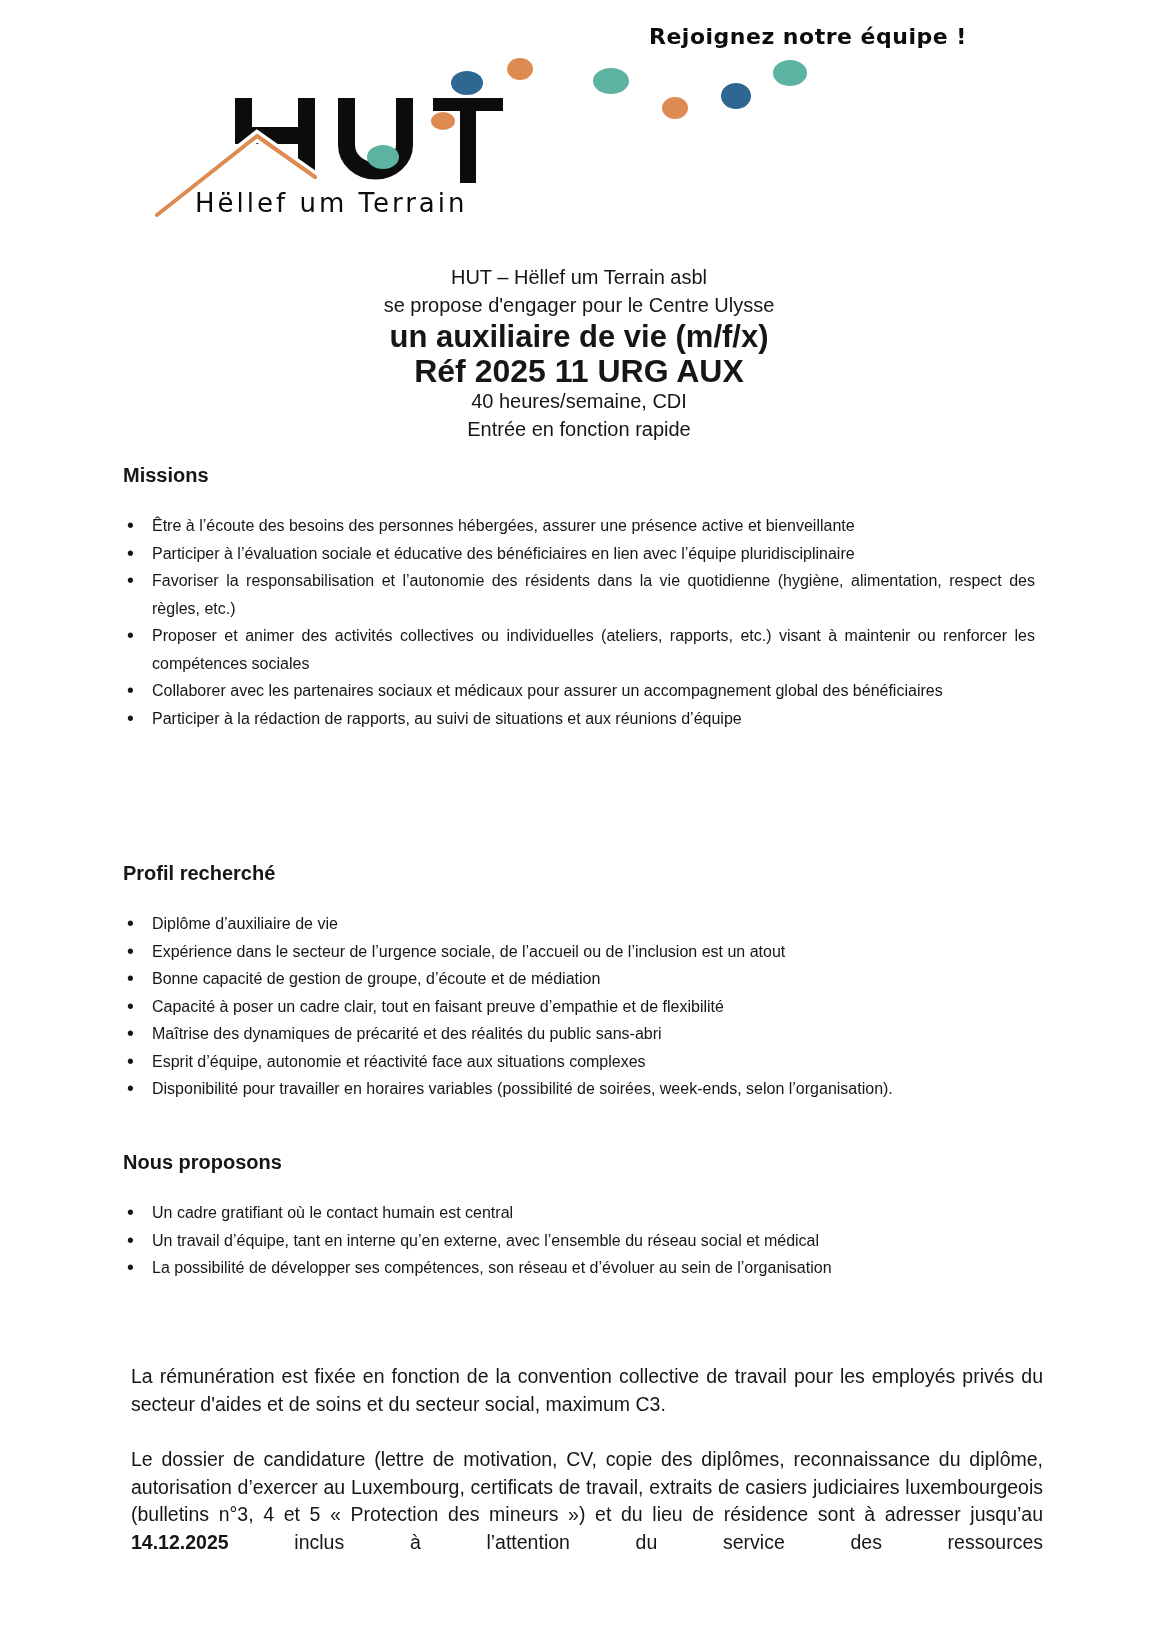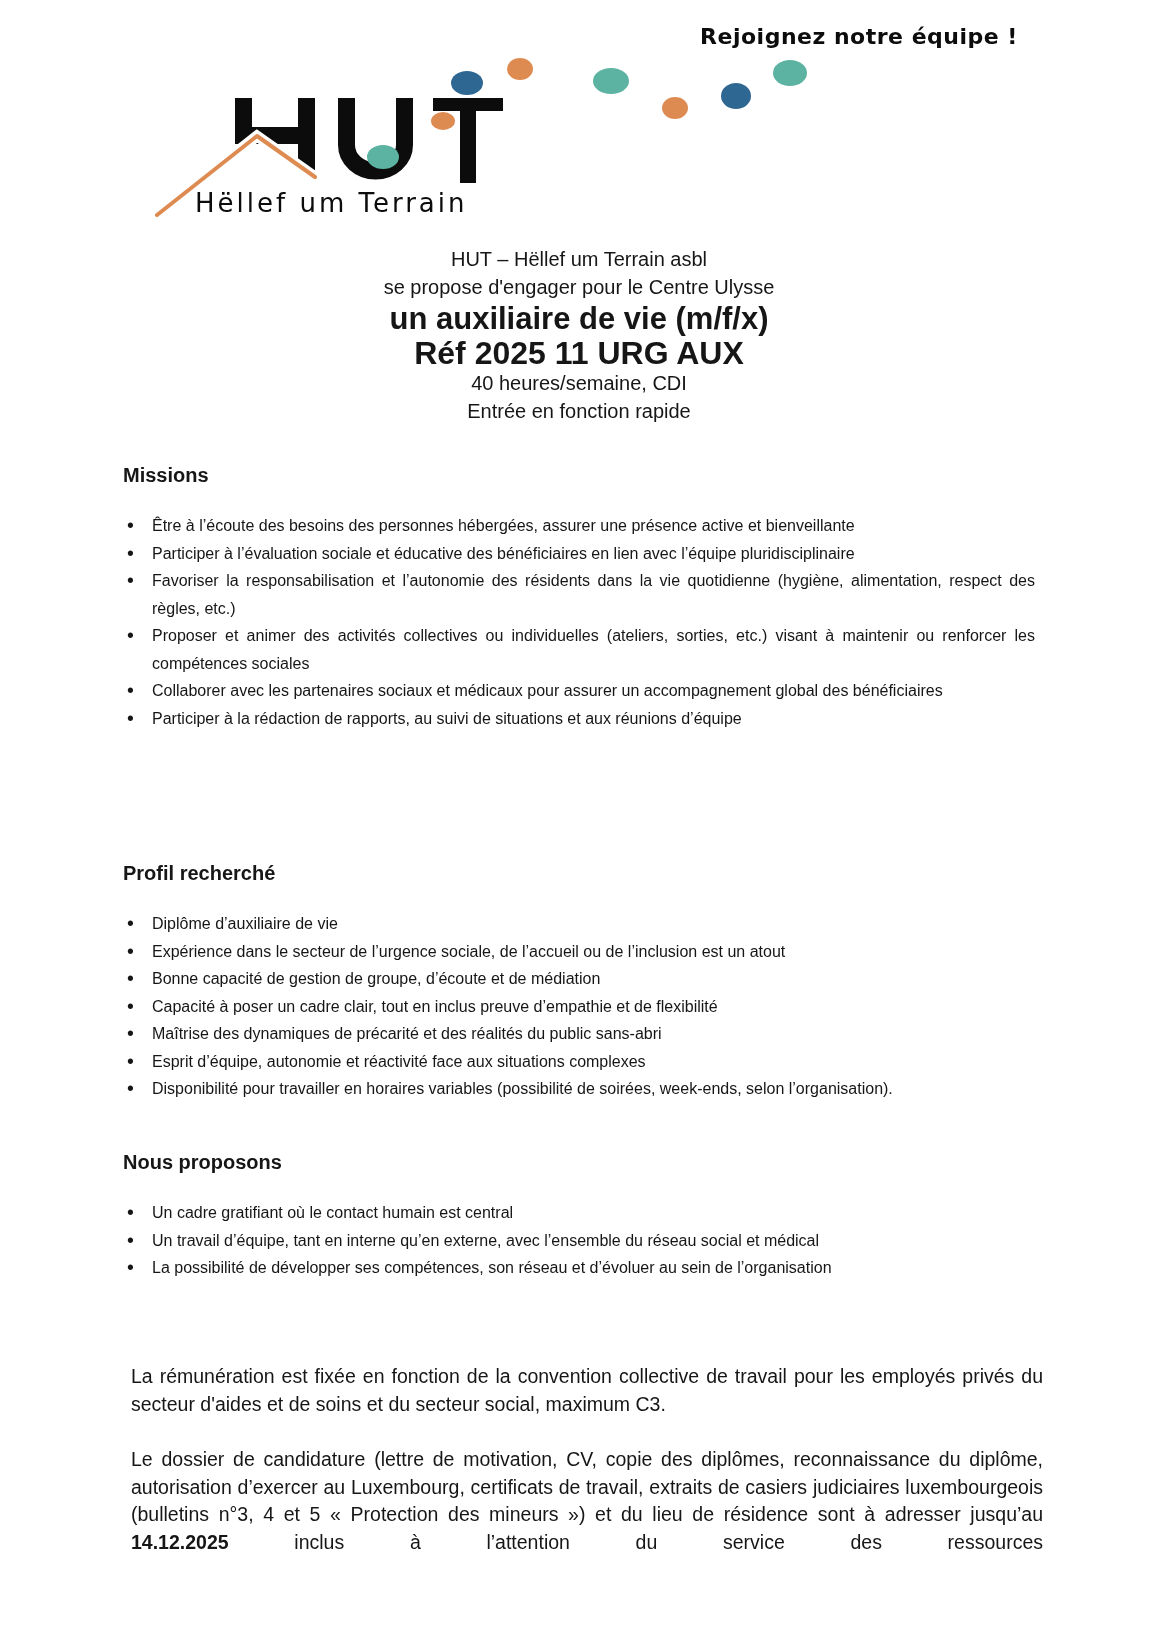--- a/index.html
+++ b/index.html
@@ -11,26 +11,26 @@
     overflow:hidden;
     font-family:"Liberation Sans", sans-serif;
     color:#161616;
   }
   
   .logo-svg{position:absolute;left:140px;top:28px;width:680px;height:192px;}
   .banner{
     position:absolute;left:649px;top:22px;width:420px;
     font-family:"DejaVu Sans", sans-serif;
     font-weight:bold;font-size:22px;line-height:30px;
-    letter-spacing:.5px;color:#0c0c0c;white-space:nowrap;text-align:center;
+    letter-spacing:.5px;color:#0c0c0c;white-space:nowrap;
   }
   .sr-only{position:absolute;width:1px;height:1px;overflow:hidden;clip:rect(0 0 0 0);white-space:nowrap;}
   
   .title-block{
-    position:absolute;left:123px;top:246px;width:912px;
+    position:absolute;left:123px;top:264px;width:912px;
     text-align:center;
   }
   .tb-line{font-size:20px;line-height:27.5px;}
   .tb-title{font-size:31px;line-height:36px;font-weight:bold;}
   .tb-ref{font-size:32px;line-height:33px;font-weight:bold;}
   .tb-small{font-size:20px;line-height:27.5px;}
   
   .section-heading{
     position:absolute;left:123px;width:912px;
     font-size:20px;line-height:28px;font-weight:bold;
@@ -101,31 +101,31 @@
     <div class="tb-ref">Réf 2025 11 URG AUX</div>
     <div class="tb-small">40 heures/semaine, CDI</div>
     <div class="tb-small">Entrée en fonction rapide</div>
   </div>
 
   <div class="section-heading" style="top:461px">Missions</div>
   <ul class="bullets" style="top:512px">
     <li>Être à l’écoute des besoins des personnes hébergées, assurer une présence active et bienveillante</li>
     <li>Participer à l’évaluation sociale et éducative des bénéficiaires en lien avec l’équipe pluridisciplinaire</li>
     <li>Favoriser la responsabilisation et l’autonomie des résidents dans la vie quotidienne (hygiène, alimentation, respect des règles, etc.)</li>
-    <li>Proposer et animer des activités collectives ou individuelles (ateliers, sorties, etc.) visant à maintenir ou renforcer les compétences sociales</li>
+    <li>Proposer et animer des activités collectives ou individuelles (ateliers, rapports, etc.) visant à maintenir ou renforcer les compétences sociales</li>
     <li>Collaborer avec les partenaires sociaux et médicaux pour assurer un accompagnement global des bénéficiaires</li>
     <li>Participer à la rédaction de rapports, au suivi de situations et aux réunions d’équipe</li>
   </ul>
 
   <div class="section-heading" style="top:859px">Profil recherché</div>
   <ul class="bullets" style="top:910px">
     <li>Diplôme d’auxiliaire de vie</li>
     <li>Expérience dans le secteur de l’urgence sociale, de l’accueil ou de l’inclusion est un atout</li>
     <li>Bonne capacité de gestion de groupe, d’écoute et de médiation</li>
-    <li>Capacité à poser un cadre clair, tout en inclus preuve d’empathie et de flexibilité</li>
+    <li>Capacité à poser un cadre clair, tout en faisant preuve d’empathie et de flexibilité</li>
     <li>Maîtrise des dynamiques de précarité et des réalités du public sans-abri</li>
     <li>Esprit d’équipe, autonomie et réactivité face aux situations complexes</li>
     <li>Disponibilité pour travailler en horaires variables (possibilité de soirées, week-ends, selon l’organisation).</li>
   </ul>
 
   <div class="section-heading" style="top:1148px">Nous proposons</div>
   <ul class="bullets" style="top:1199px">
     <li>Un cadre gratifiant où le contact humain est central</li>
     <li>Un travail d’équipe, tant en interne qu’en externe, avec l’ensemble du réseau social et médical</li>
     <li>La possibilité de développer ses compétences, son réseau et d’évoluer au sein de l’organisation</li>

